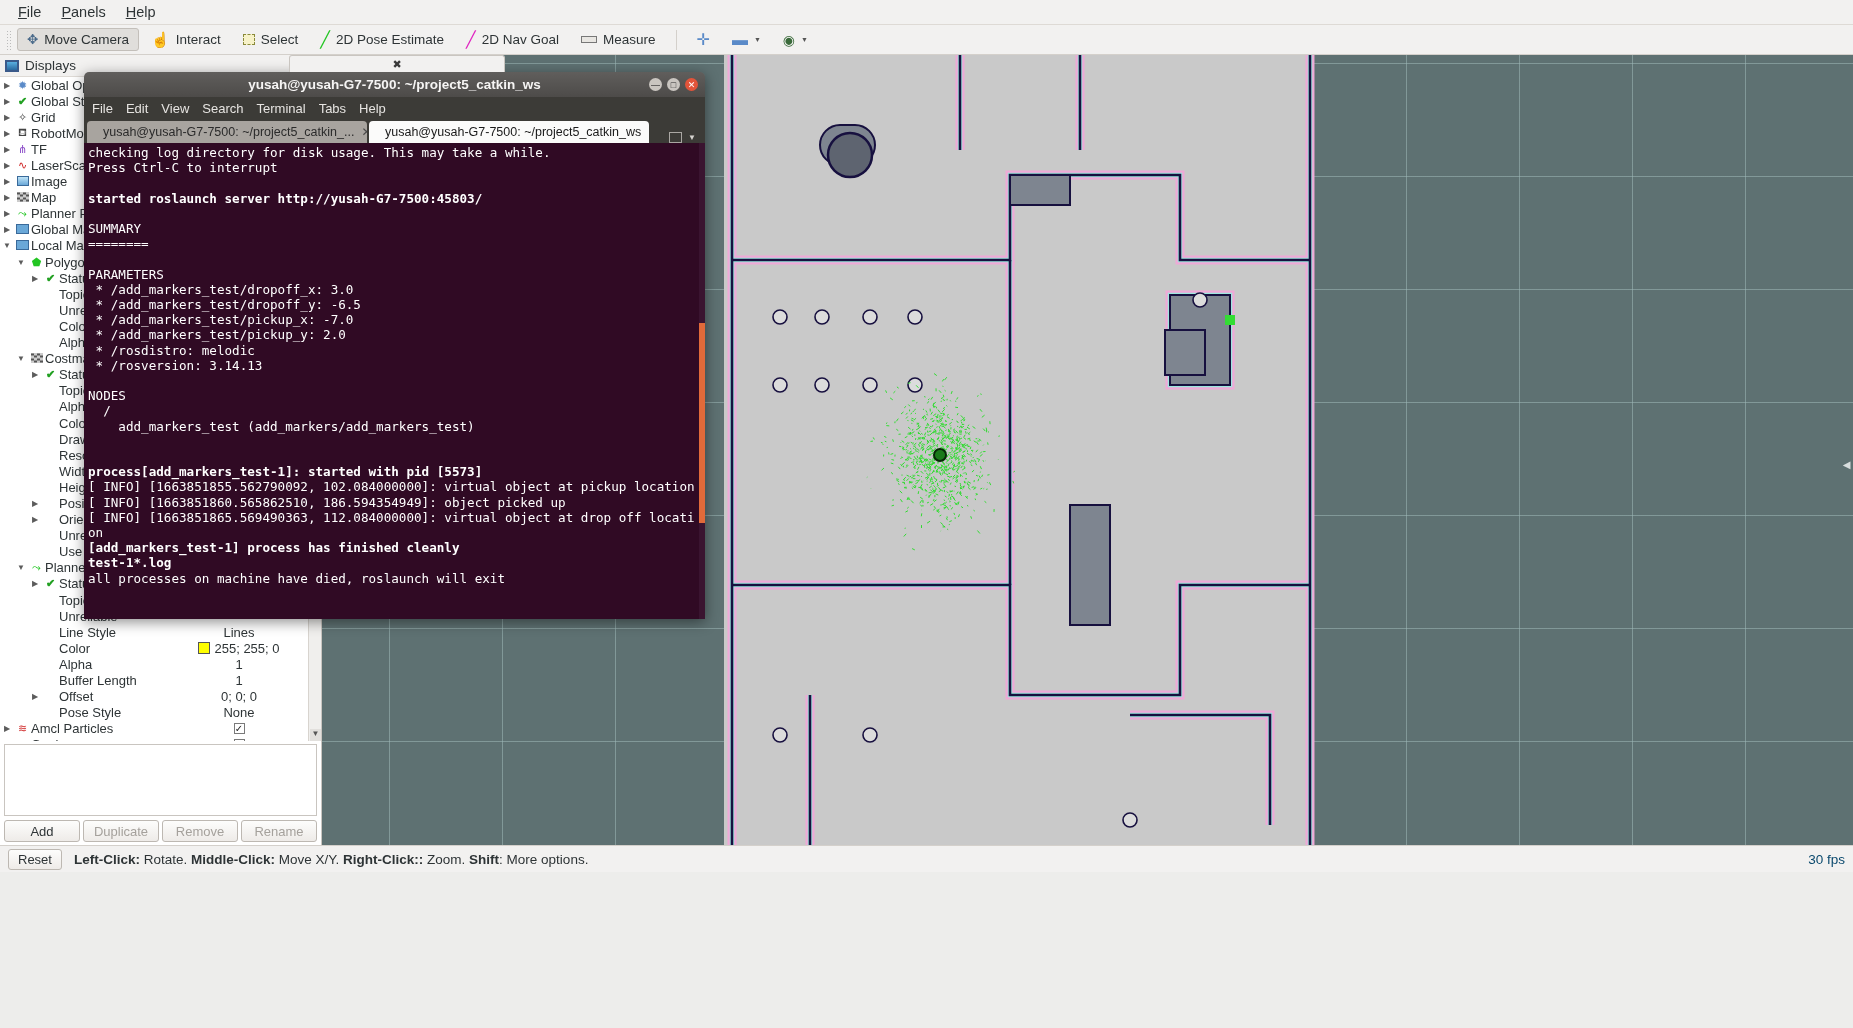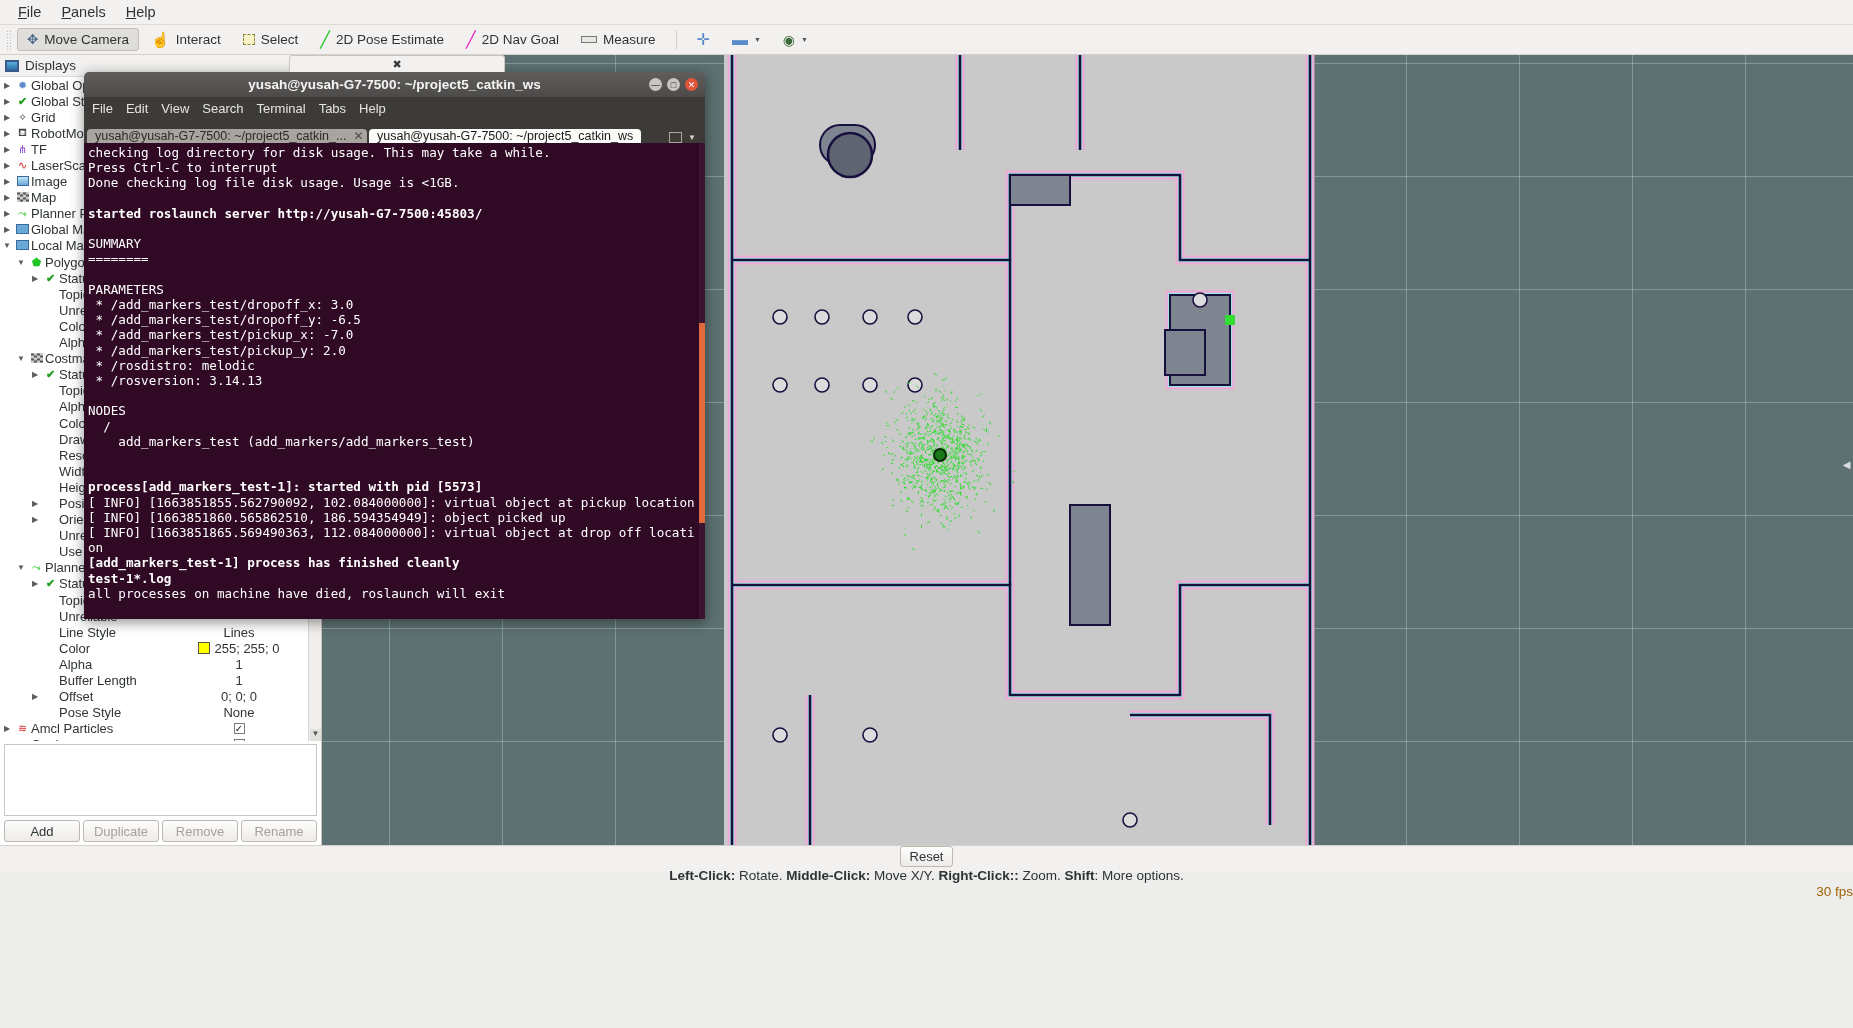--- a/index.html
+++ b/index.html
@@ -113,29 +113,29 @@
   .collapse-arrow {
     position: absolute; right: 2px; top: 392px; width: 9px; height: 34px;
     display: flex; align-items: center; justify-content: center;
     font-size: 10px; color: #d8dede;
   }
 
   
   .statusbar {
     position: absolute; left: 0; top: 845px; width: 1853px; height: 27px;
     background: #f2f1f0; border-top: 1px solid #d4d0cb;
-    display: flex; align-items: center; padding: 0 0; gap: 1px; flex-direction: column;
+    display: flex; align-items: center; padding: 0 8px; gap: 12px;
   }
   .reset-btn {
     padding: 2px 9px; font-size: 13px; border: 1px solid #bdb8b2; border-radius: 3px;
     background: linear-gradient(#fdfdfc,#eeebe8); color: #2e3436; cursor: default;
   }
   .hint { font-size: 13.5px; color: #2e3436; }
   .hint b { font-weight: bold; }
-  .fps { margin-left: auto; font-size: 13.5px; color: #a16207; }
+  .fps { margin-left: auto; font-size: 13.5px; color: #0c4a6e; }
 
   
   .term {
     position: absolute; left: 84px; top: 72px; width: 621px; height: 547px;
     box-shadow: 0 3px 14px rgba(0,0,0,.45);
     display: flex; flex-direction: column; border-radius: 5px 5px 0 0;
   }
   .term-close-tab {
     position: absolute; left: 205px; top: -17px; width: 216px; height: 17px;
     background: #f2f1f0; border: 1px solid #c9c5c0; border-bottom: none;
@@ -159,22 +159,22 @@
   .wmax { background: #c9c5c0; }
   .wcls { background: #e2543a; color: #fff; }
   .tmenu {
     height: 22px; background: #3c3b37; display: flex; align-items: center;
     gap: 13px; padding-left: 8px;
   }
   .tmenu .m { font-size: 13px; color: #e6e4e1; cursor: default; }
   .ttabs { height: 24px; background: #3c3b37; display: flex; align-items: flex-end;
     padding: 0 3px; gap: 2px; }
   .ttab {
-    height: 14px; display: flex; align-items: center; gap: 7px;
-    padding: 0 8px; font-size: 12.5px; border-radius: 4px 4px 0 0;
+    height: 22px; display: flex; align-items: center; gap: 7px;
+    padding: 0 16px; font-size: 12.5px; border-radius: 4px 4px 0 0;
     max-width: 280px; white-space: nowrap; overflow: hidden; cursor: default;
   }
   .ttab.inactive { background: #a8a49f; color: #2b2b2b; }
   .ttab.active { background: #fbfbfa; color: #1a1a1a; }
   .ttab .x { font-size: 12px; color: #4a4a4a; }
   .tnewbtn { margin-left: auto; display: flex; align-items: center; gap: 6px;
     padding-right: 6px; color: #d6d3cf; font-size: 11px; }
   .tbody {
     flex: 1; background: #300a24; position: relative; overflow: hidden;
     padding: 2px 4px 0 4px;
@@ -1643,21 +1643,20 @@
       </div>
       <div class="tnewbtn">
         <span style="display:inline-block;width:13px;height:11px;border:1px solid #aaa7a3;"></span>
         <span style="font-size:8px;">▼</span>
       </div>
     </div>
     <div class="tbody">
       <div id="term-lines">
           <div class="tline">checking log directory for disk usage. This may take a while.</div>
           <div class="tline">Press Ctrl-C to interrupt</div>
-          <div class="tline">Done checking log file disk usage. Usage is &lt;1GB.</div>
           <div class="tline"> </div>
           <div class="tline b">started roslaunch server http://yusah-G7-7500:45803/</div>
           <div class="tline"> </div>
           <div class="tline">SUMMARY</div>
           <div class="tline">========</div>
           <div class="tline"> </div>
           <div class="tline">PARAMETERS</div>
           <div class="tline"> * /add_markers_test/dropoff_x: 3.0</div>
           <div class="tline"> * /add_markers_test/dropoff_y: -6.5</div>
           <div class="tline"> * /add_markers_test/pickup_x: -7.0</div>

